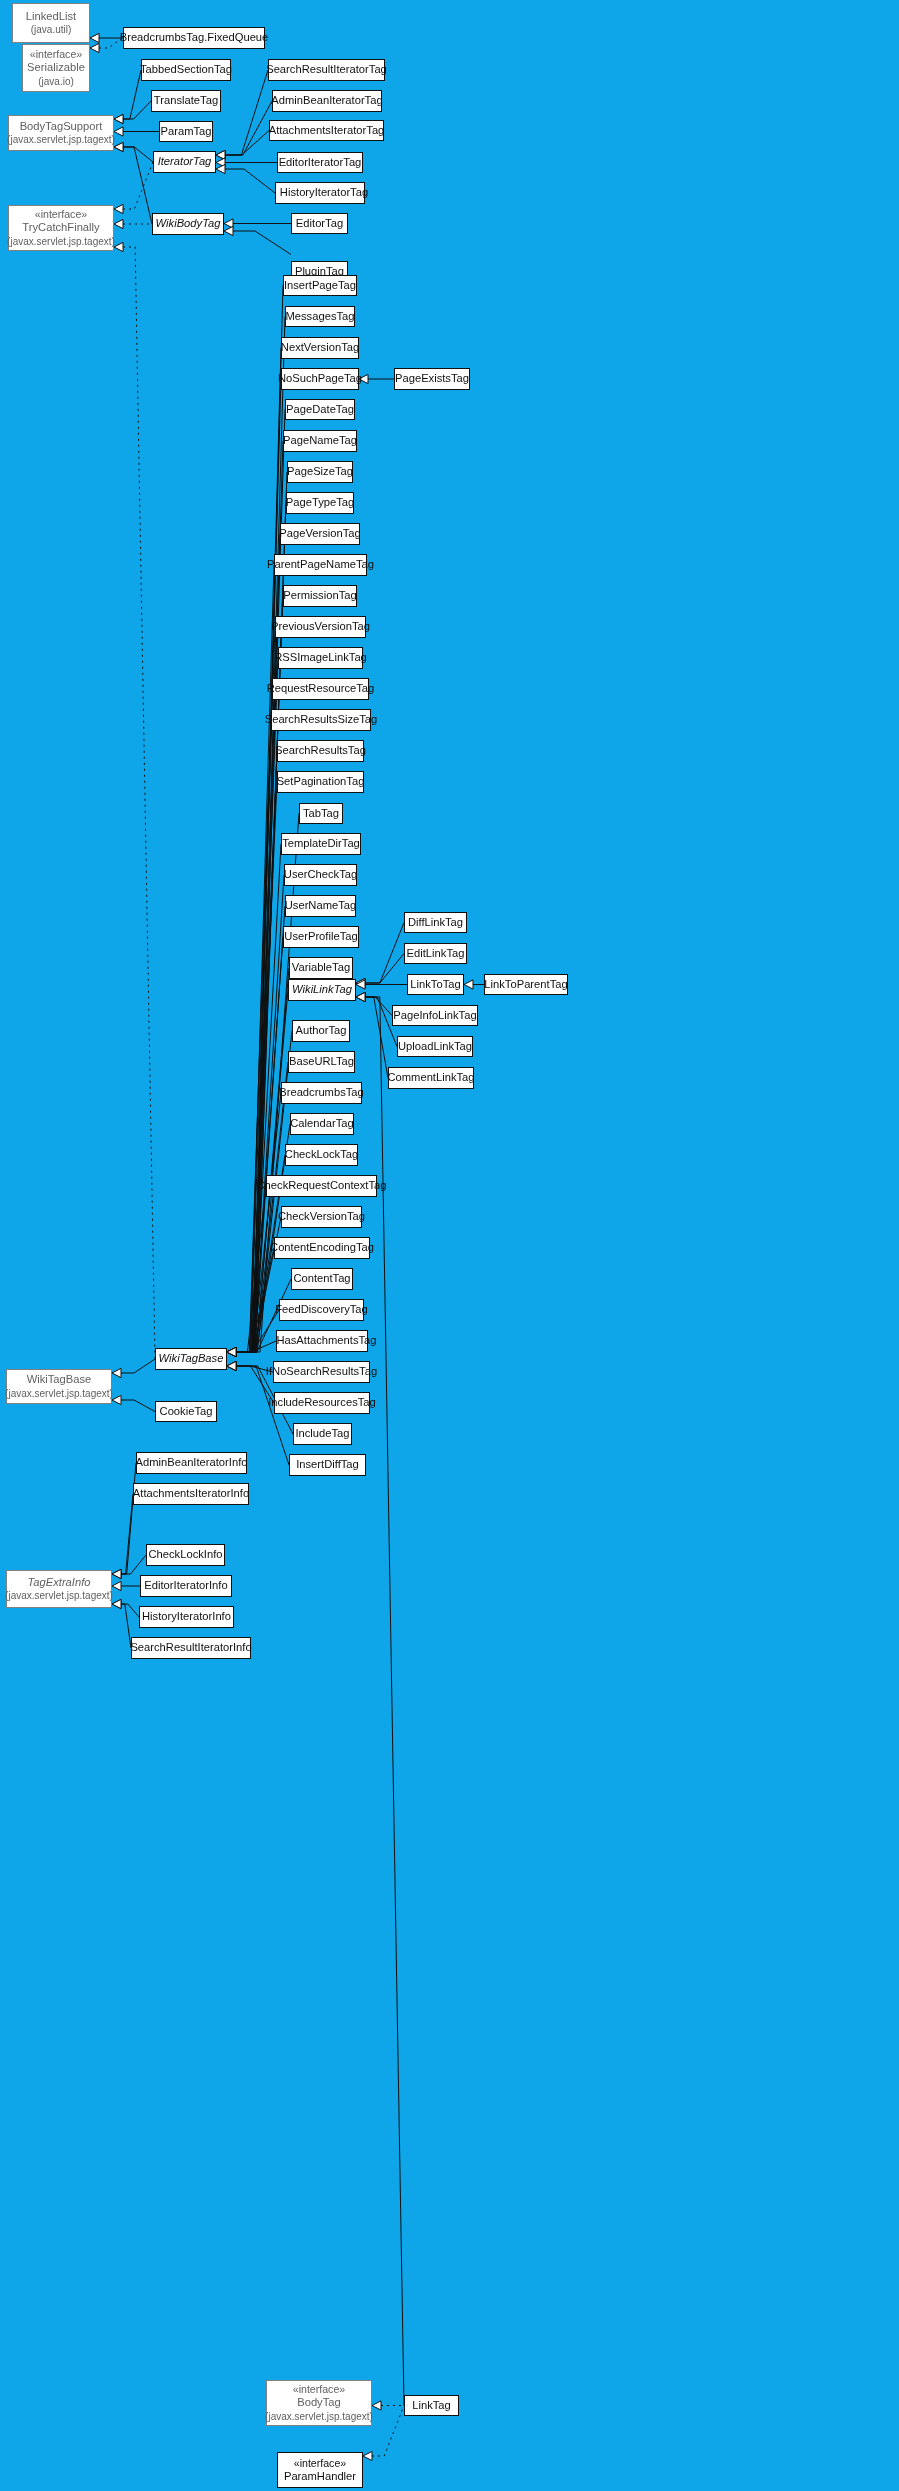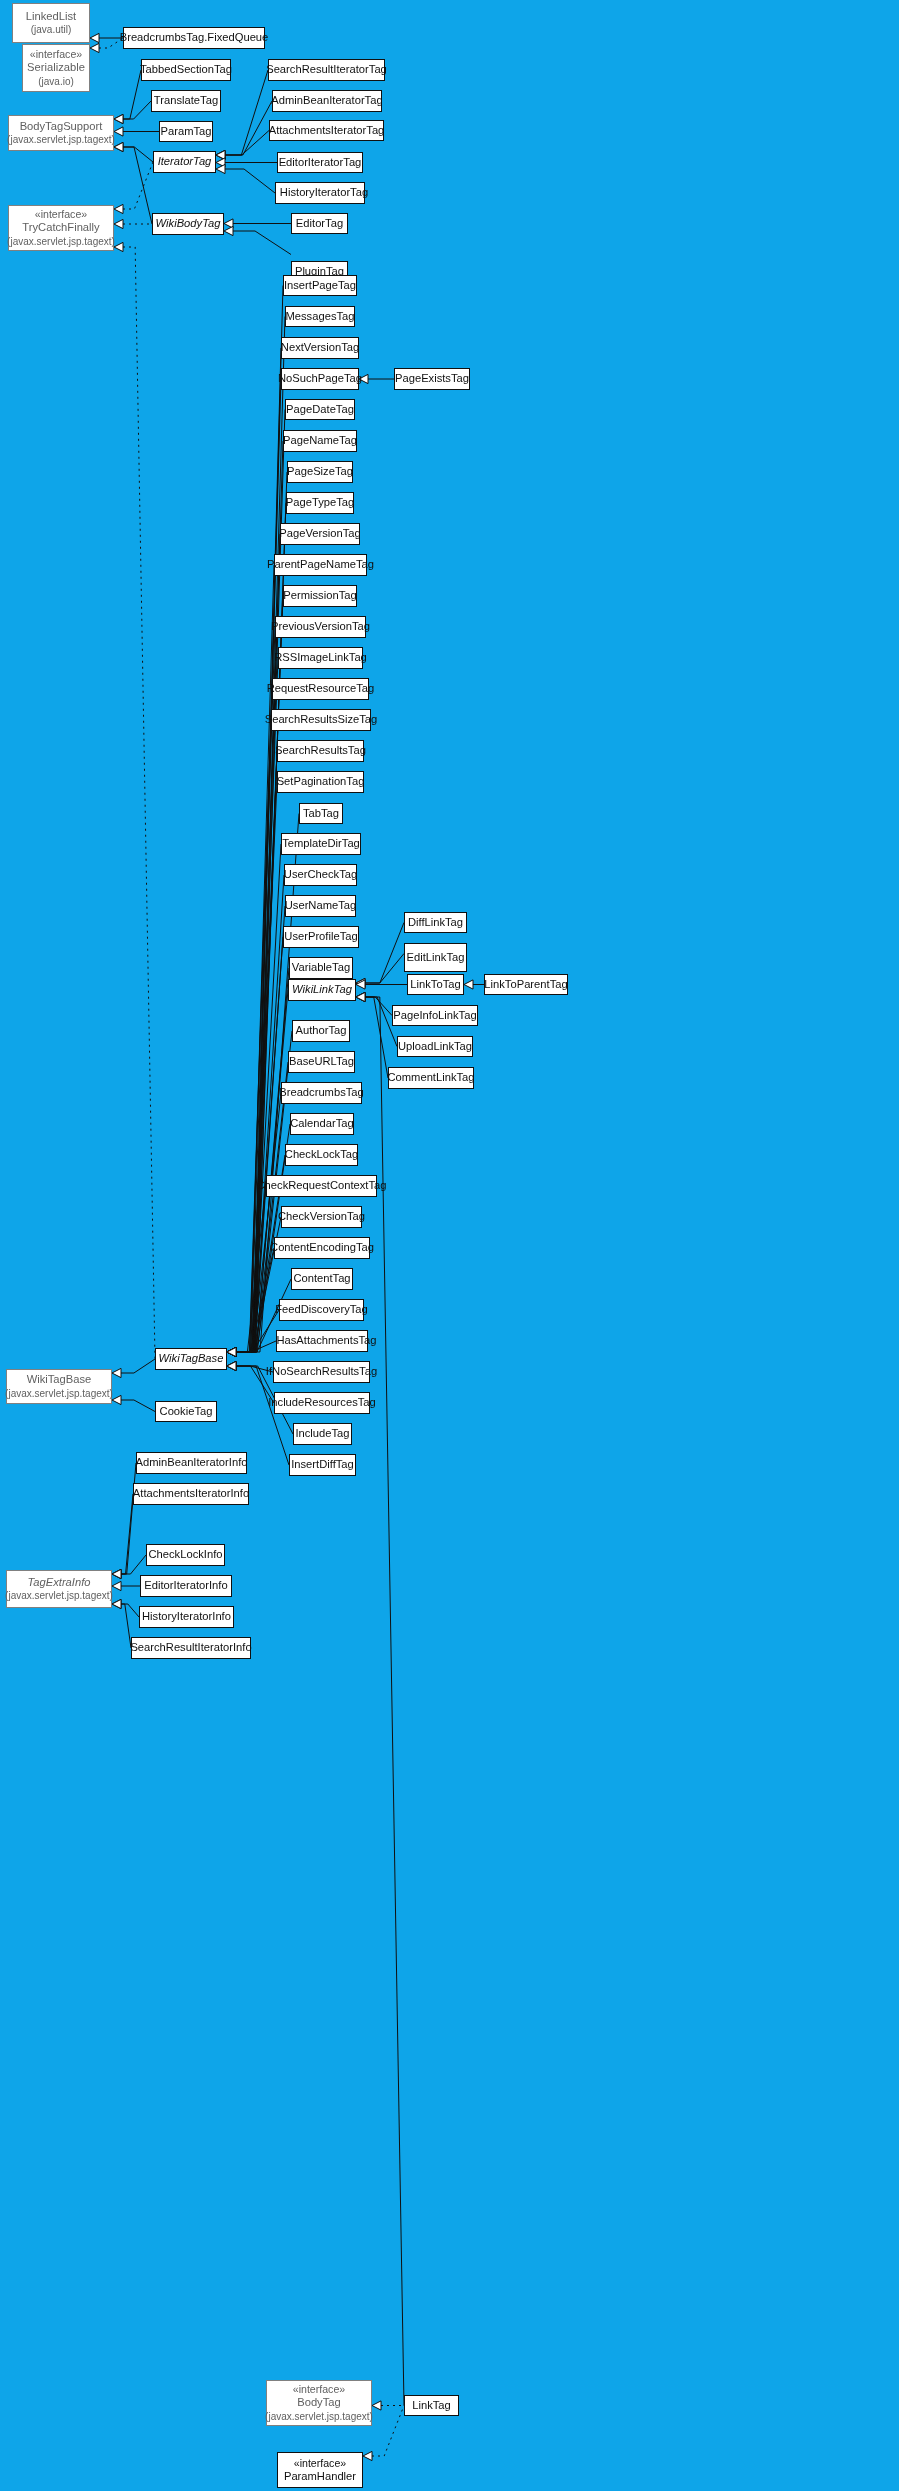--- a/index.html
+++ b/index.html
@@ -302,21 +302,21 @@
       </div>
       <div class="node" style="left: 289px; top: 957px; width: 64px; height: 22px;">
         <span class="ln nm">VariableTag</span>
       </div>
       <div class="node abs" style="left: 288px; top: 979px; width: 68px; height: 22px;">
         <span class="ln nm">WikiLinkTag</span>
       </div>
       <div class="node" style="left: 404px; top: 912px; width: 63px; height: 21px;">
         <span class="ln nm">DiffLinkTag</span>
       </div>
-      <div class="node" style="left: 404px; top: 943px; width: 63px; height: 29px;">
+      <div class="node" style="left: 404px; top: 943px; width: 63px; height: 21px;">
         <span class="ln nm">EditLinkTag</span>
       </div>
       <div class="node" style="left: 407px; top: 974px; width: 57px; height: 21px;">
         <span class="ln nm">LinkToTag</span>
       </div>
       <div class="node" style="left: 484px; top: 974px; width: 84px; height: 21px;">
         <span class="ln nm">LinkToParentTag</span>
       </div>
       <div class="node" style="left: 392px; top: 1005px; width: 86px; height: 21px;">
         <span class="ln nm">PageInfoLinkTag</span>
@@ -362,21 +362,21 @@
       </div>
       <div class="node" style="left: 273px; top: 1361px; width: 97px; height: 22px;">
         <span class="ln nm">IfNoSearchResultsTag</span>
       </div>
       <div class="node" style="left: 274px; top: 1392px; width: 96px; height: 22px;">
         <span class="ln nm">IncludeResourcesTag</span>
       </div>
       <div class="node" style="left: 293px; top: 1423px; width: 59px; height: 22px;">
         <span class="ln nm">IncludeTag</span>
       </div>
-      <div class="node" style="left: 289px; top: 1454px; width: 67px; height: 22px; text-align: right;">
+      <div class="node" style="left: 289px; top: 1454px; width: 77px; height: 22px; text-align: right;">
         <span class="ln nm">InsertDiffTag</span>
       </div>
       <div class="node abs" style="left: 155px; top: 1348px; width: 72px; height: 22px;">
         <span class="ln nm">WikiTagBase</span>
       </div>
       <div class="node ext" style="left: 6px; top: 1369px; width: 106px; height: 35px;">
         <span class="ln nm">WikiTagBase</span>
         <span class="ln pk">(javax.servlet.jsp.tagext)</span>
       </div>
       <div class="node" style="left: 155px; top: 1401px; width: 62px; height: 21px;">

